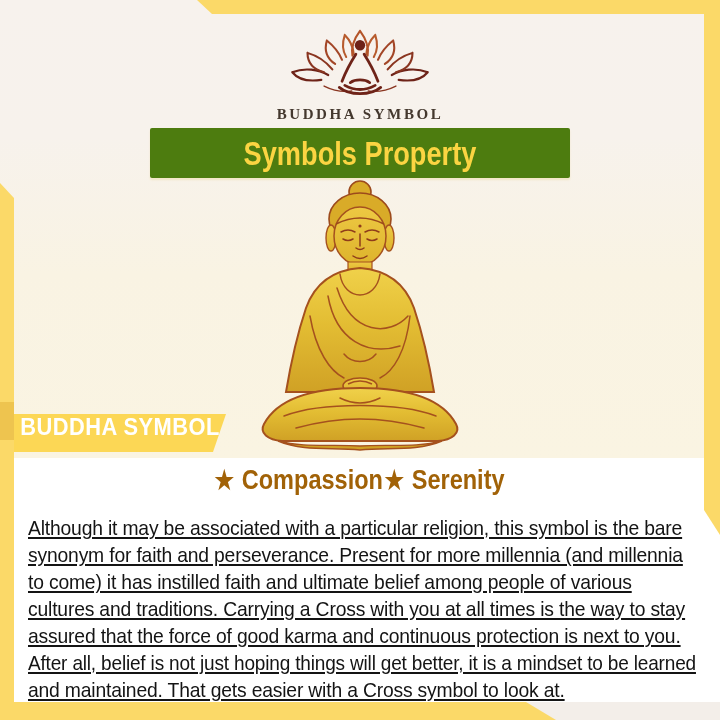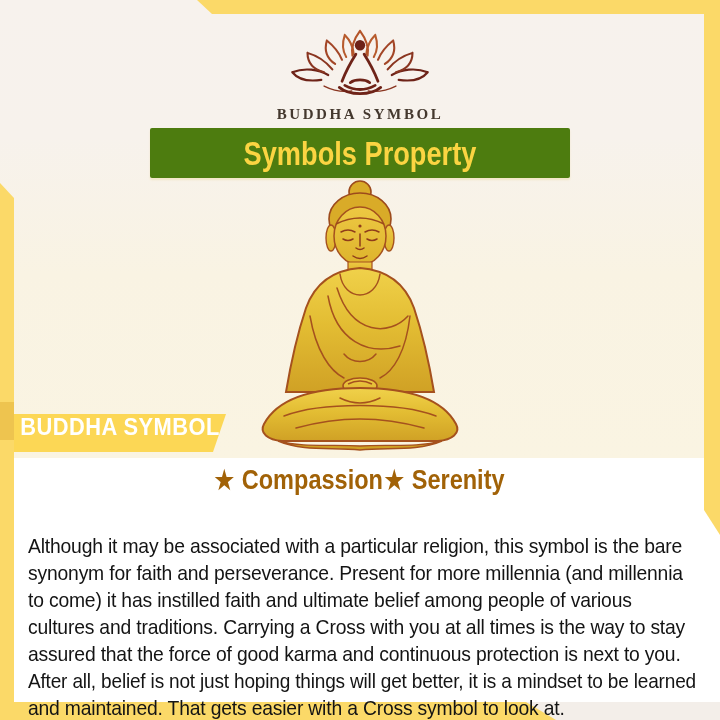--- a/index.html
+++ b/index.html
@@ -48,21 +48,21 @@
 
   
   .traits{position:absolute;left:0;top:464px;width:720px;text-align:center;
     font-weight:700;font-size:28px;color:#a16207;white-space:nowrap;}
   .traits .inner{display:inline-block;transform:scaleX(0.84);}
   .traits .star{font-size:26px;}
   .traits .star.first{margin-right:9px;}
   .traits .star.second{margin-left:2px;margin-right:9px;}
 
   
-  .body-text{position:absolute;left:28px;top:532px;width:690px;color:#141414;}
+  .body-text{position:absolute;left:28px;top:514px;width:690px;color:#141414;text-decoration:underline;}
   .para-line{white-space:nowrap;line-height:27px;font-size:21px;transform-origin:left center;
     letter-spacing:-0.2px;}
 </style>
 </head>
 <body>
 
 <div id="canvas">
 
   <div class="bg-top"></div>
   <div class="bg-bottom"></div>

